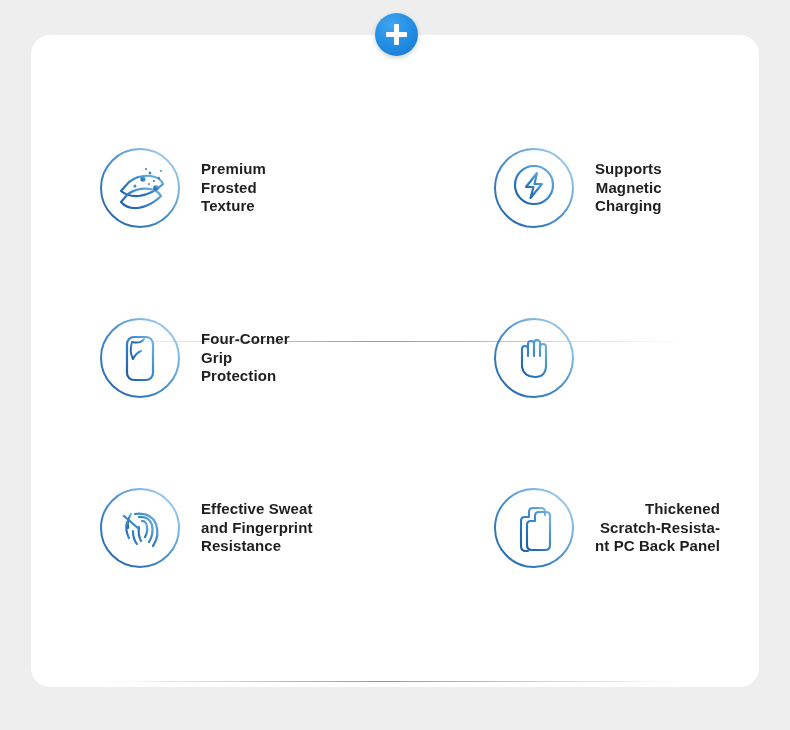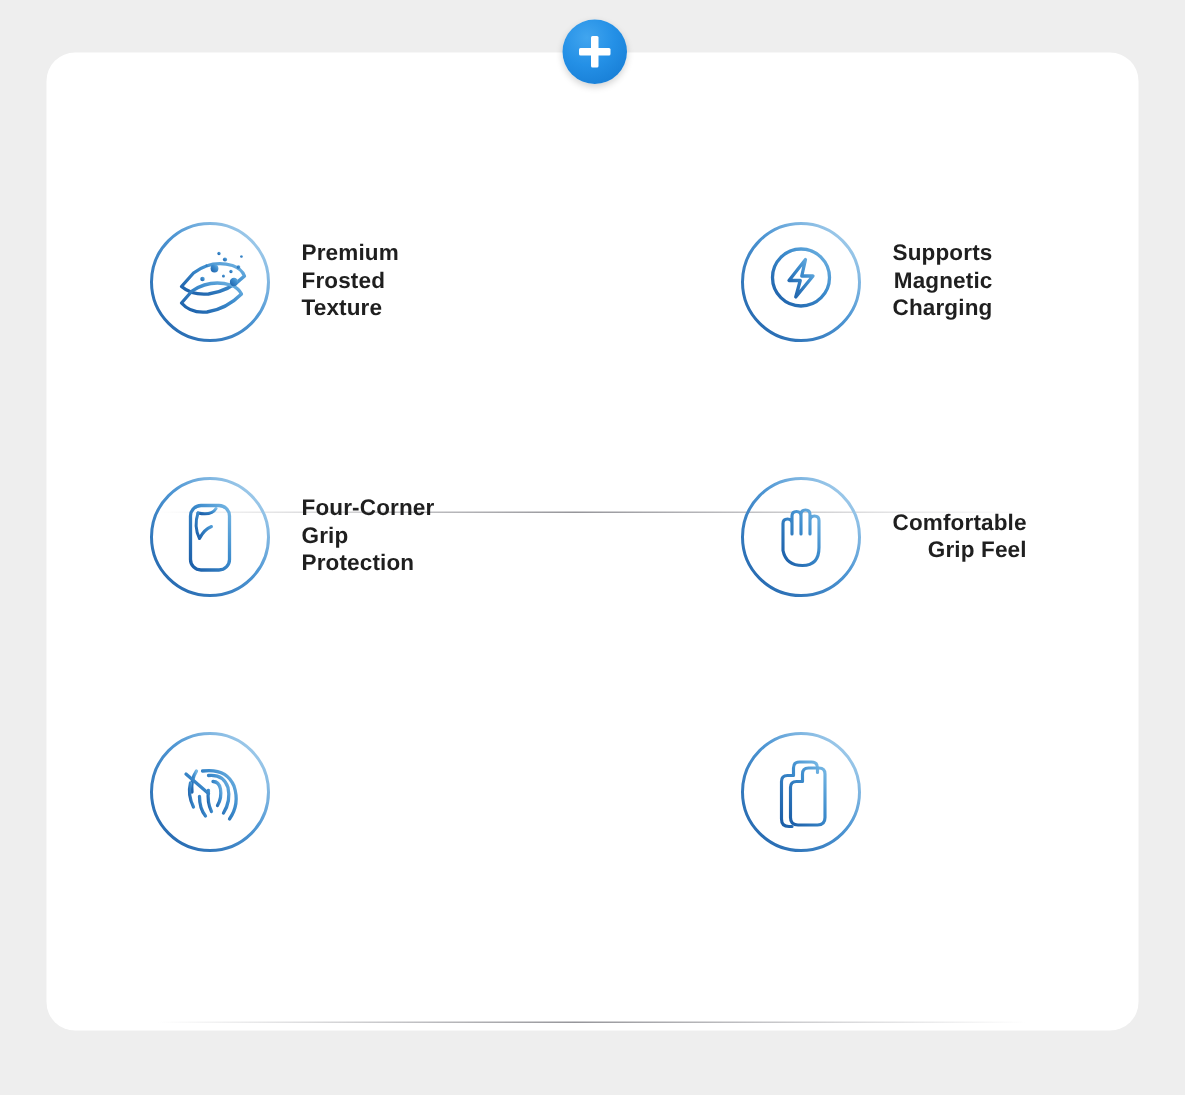--- a/index.html
+++ b/index.html
@@ -248,22 +248,20 @@
                      L47 30 Q47 27 50 27 Q53 27 53 30 L53 48
                      Q53 60 42 60 Q31 60 29 50 Z" fill="none" stroke="url(#glyphG4)" stroke-width="2.1" stroke-linejoin="round" stroke-linecap="round"></path>
             <g stroke="url(#glyphG4)" stroke-width="1.8" stroke-linecap="round">
               <line x1="32" y1="34" x2="32" y2="44"></line>
               <line x1="38" y1="29" x2="38" y2="44"></line>
               <line x1="44" y1="28" x2="44" y2="44"></line>
               <line x1="50" y1="32" x2="50" y2="44"></line>
             </g>
           </svg>
         </div>
-        <div class="feature-label">Comfortable
-Grip Feel</div>
       </div>
       <div class="divider d2"></div>
     </div>
 
     <div class="feature-row">
       <div class="feature-cell">
         <div class="icon-wrap">
           <svg viewBox="0 0 82 82" xmlns="http://www.w3.org/2000/svg">
             <defs>
               <linearGradient id="ringG5" x1="0" y1="1" x2="1" y2="0">
@@ -283,20 +281,23 @@
               <path d="M40 30 Q50 29 53 38 Q55 47 50 55"></path>
               <path d="M36 27 Q52 25 57 37 Q61 49 54 59"></path>
               <path d="M32 27 Q28 33 29 41"></path>
               <path d="M28 35 Q26 43 30 51"></path>
               <path d="M34 44 Q34 52 38 57"></path>
               <path d="M40 40 Q39 48 42 54"></path>
               <line x1="25" y1="29" x2="40" y2="42"></line>
             </g>
           </svg>
         </div>
+        <div class="feature-label">Effective Sweat
+and Fingerprint
+Resistance</div>
       </div>
 
       <div class="feature-cell">
         <div class="icon-wrap">
           <svg viewBox="0 0 82 82" xmlns="http://www.w3.org/2000/svg">
             <defs>
               <linearGradient id="ringG6" x1="0" y1="1" x2="1" y2="0">
                 <stop offset="0%" stop-color="#1c5fa8"></stop>
                 <stop offset="55%" stop-color="#4f97d4"></stop>
                 <stop offset="100%" stop-color="#bcddf2"></stop>
@@ -308,17 +309,20 @@
               </linearGradient>
             </defs>
             <circle cx="41" cy="41" r="39" fill="none" stroke="url(#ringG6)" stroke-width="2"></circle>
             <path d="M28 34 L28 59 Q28 64 33 64 L35 64
                      M28 34 Q28 30 32 30 L36 30 L36 25 Q36 21 40 21 L48 21
                      Q52 21 52 25 L52 28" fill="none" stroke="url(#glyphG6)" stroke-width="2.1" stroke-linejoin="round" stroke-linecap="round"></path>
             <path d="M34 38 Q34 34 38 34 L42 34 L42 29 Q42 25 46 25 L53 25
                      Q57 25 57 29 L57 58 Q57 63 52 63 L39 63 Q34 63 34 58 Z" fill="none" stroke="url(#glyphG6)" stroke-width="2.1" stroke-linejoin="round"></path>
           </svg>
         </div>
+        <div class="feature-label">Thickened
+Scratch-Resista-
+nt PC Back Panel</div>
       </div>
     </div>
 
   </div>
 </div>
 
 </body></html>

